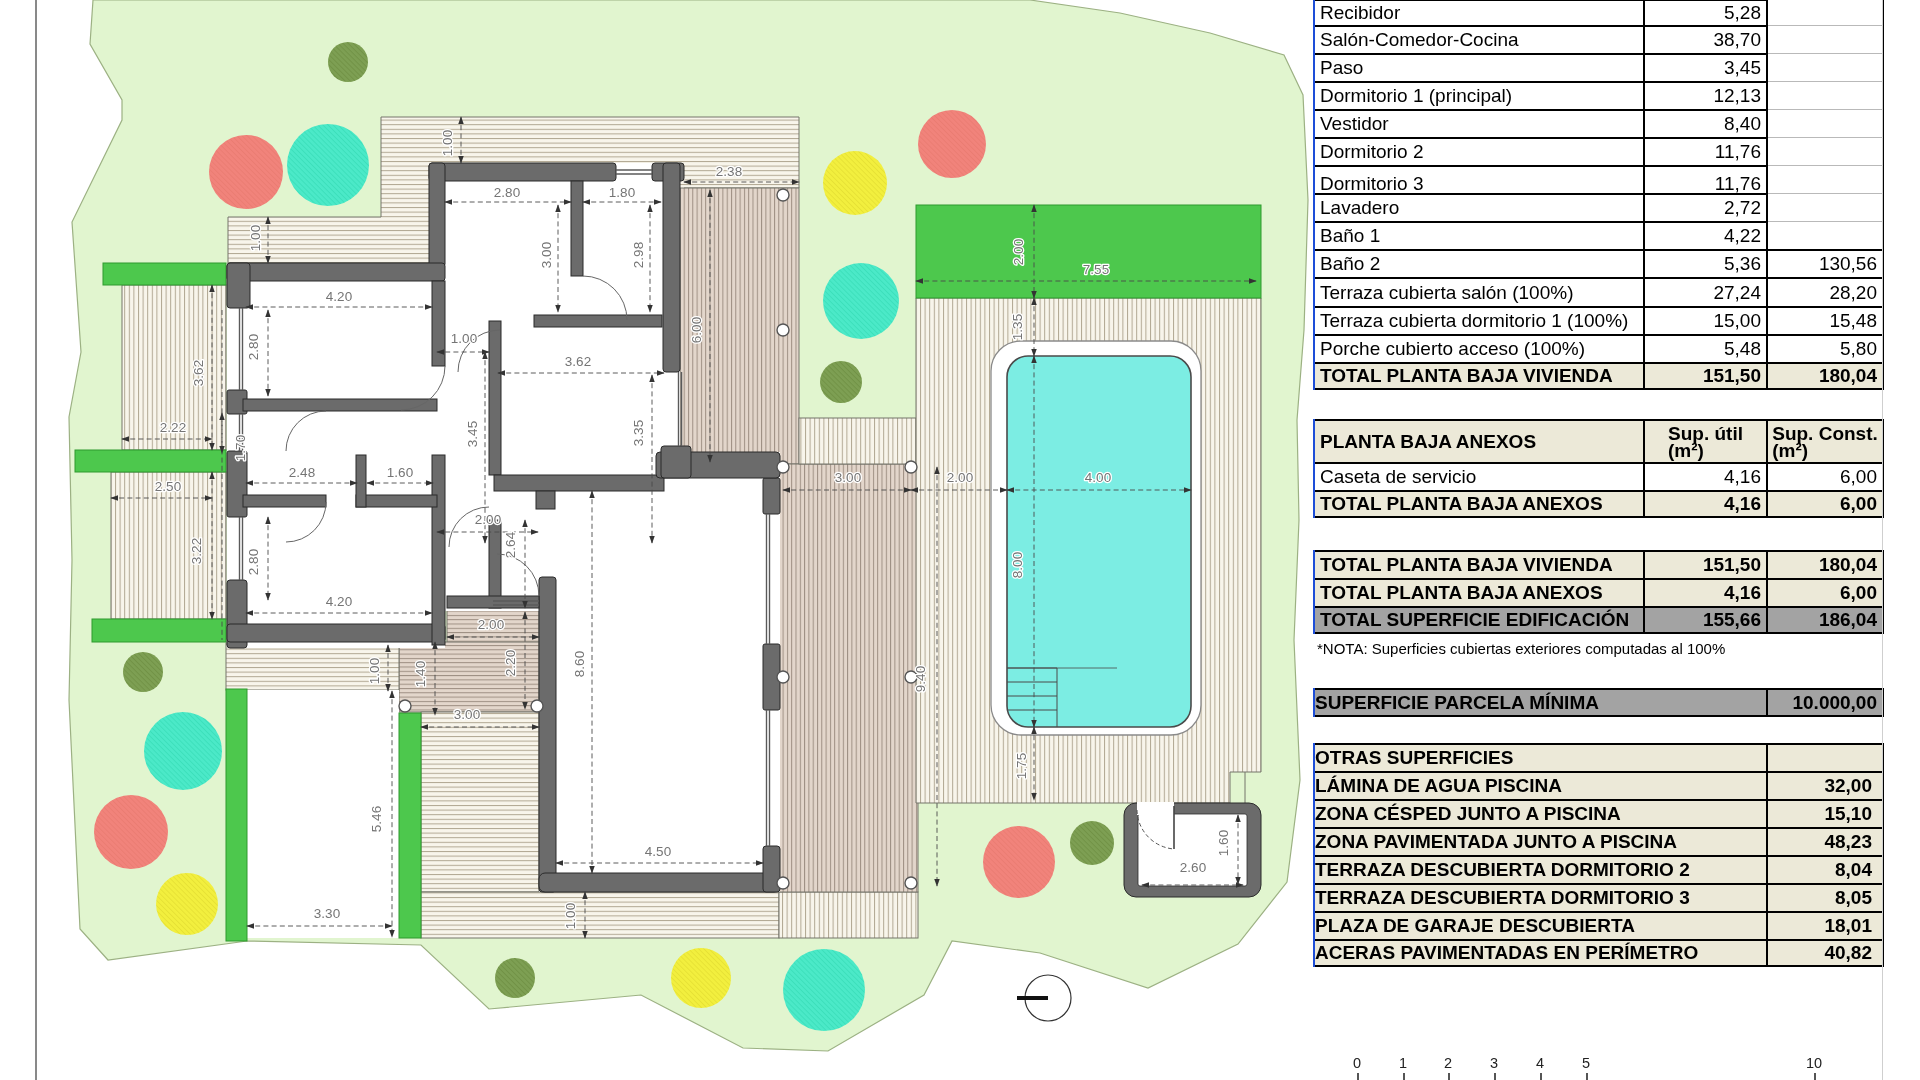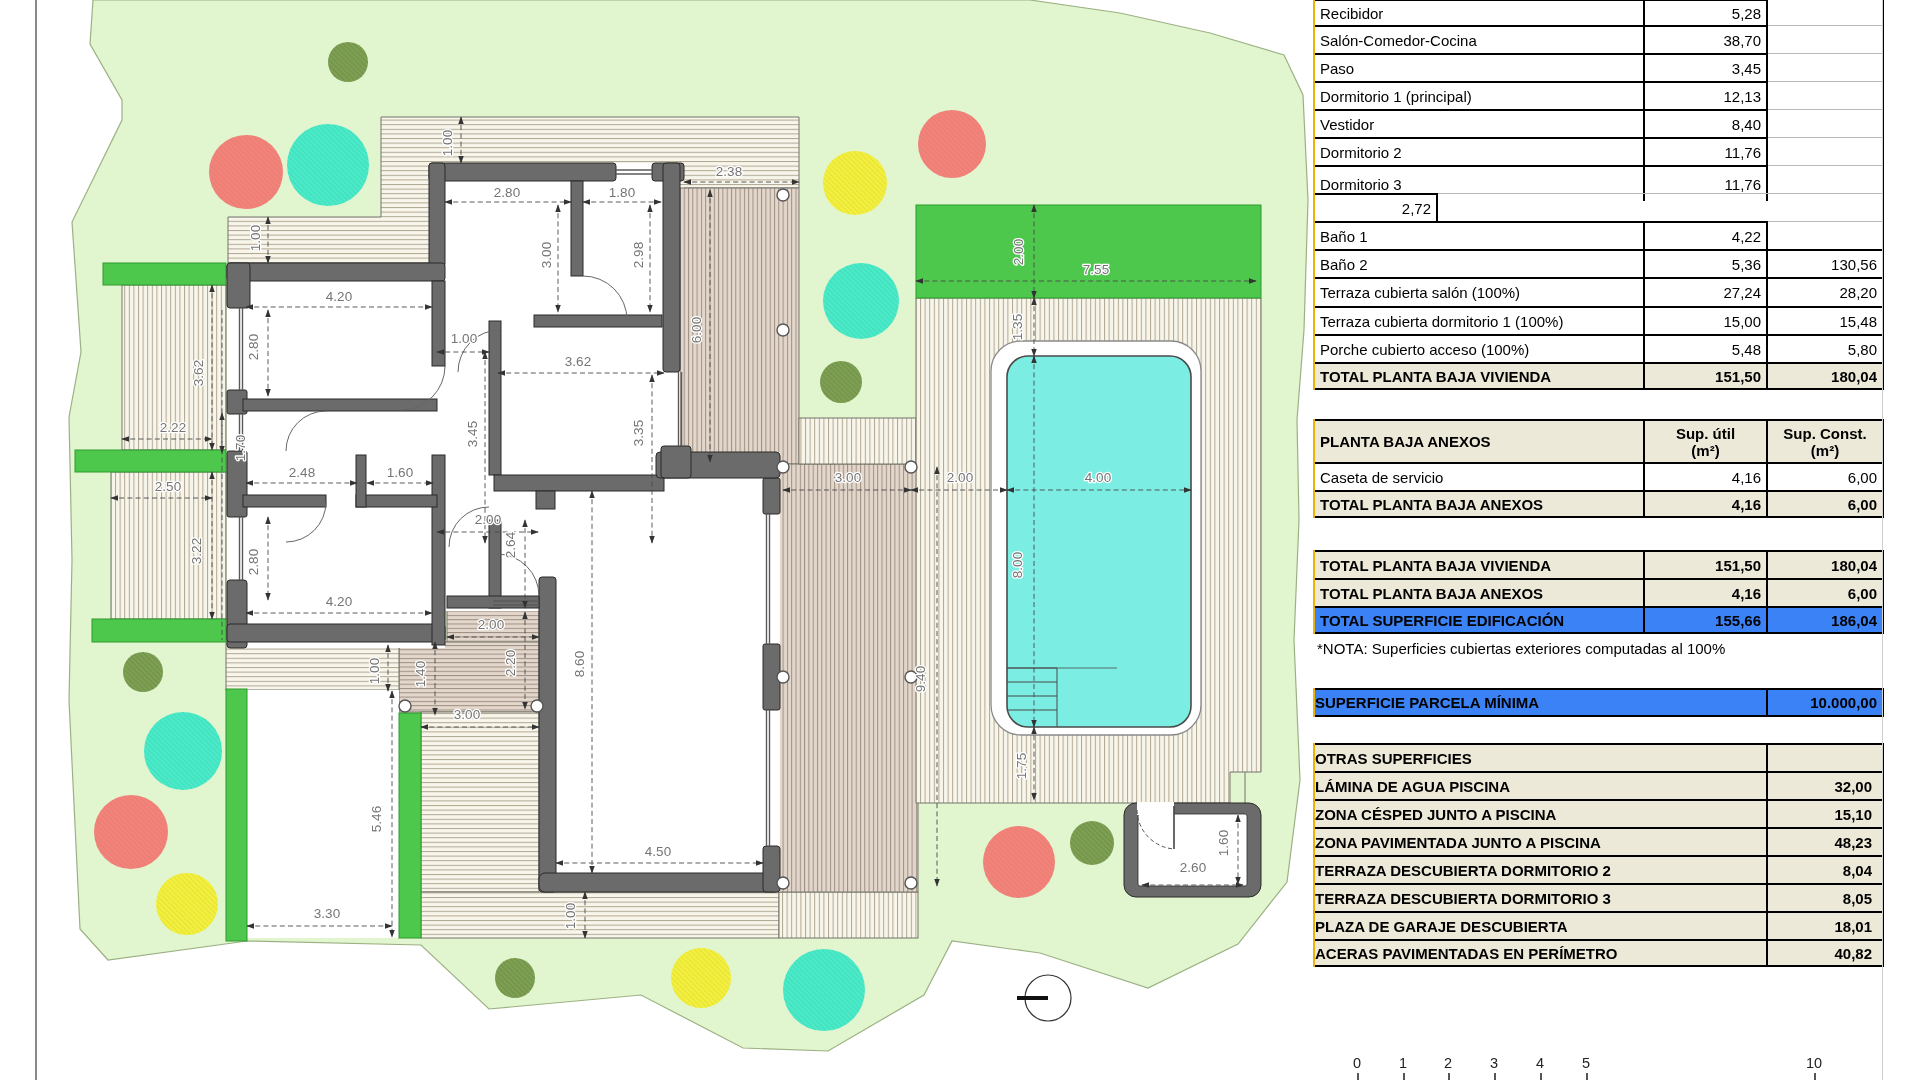--- a/index.html
+++ b/index.html
@@ -1,31 +1,31 @@
 <!DOCTYPE html>
 <html><head><meta charset="utf-8">
 <style>
 html,body{margin:0;padding:0;width:1920px;height:1080px;background:#fff;overflow:hidden;
 font-family:"Liberation Sans",sans-serif;}
 #wrap{position:relative;width:1920px;height:1080px}
 .row{position:absolute;left:1313px;width:571px;display:flex;box-sizing:border-box;
-border-left:2px solid #eab308;border-right:2px solid #000;font-size:15px;color:#000}
+border-left:2px solid #1d4ed8;border-right:2px solid #000;font-size:19px;color:#000}
 .row>div{box-sizing:border-box;border-top:2px solid #000;overflow:hidden;white-space:nowrap;
 display:flex;align-items:center}
 .c1{width:330px;border-right:2px solid #000;padding-left:5px}
 .c2{width:123px;border-right:2px solid #000;justify-content:flex-end;padding-right:5px}
 .c3b{flex:1;justify-content:flex-end;padding-right:5px}
 .c3g{flex:1;border-top:1px solid #b9b9b9 !important;justify-content:flex-end;padding-right:5px}
 .c3k{flex:1;justify-content:flex-end;padding-right:10px}
 .cw{width:453px;border-right:2px solid #000;}
 .bbot>div{border-bottom:2px solid #000}
 .beige{background:#ece9d8}
-.blue{background:#3b82f6}
+.blue{background:#a3a3a3}
 .bold{font-weight:bold}
-.ctr{justify-content:center !important;text-align:center;padding:0 !important;line-height:17px}
+.ctr{justify-content:center !important;padding:0 !important;line-height:17px}
 .nota{position:absolute;left:1317px;top:640px;font-size:15px}
 .num{position:absolute;top:1055px;width:40px;text-align:center;font-size:14.5px;color:#222}
 .tick{position:absolute;top:1073px;width:2px;height:7px;background:#555}
 .vline{position:absolute;left:1882px;top:0;width:1px;height:1080px;background:#cfcfcf}
 </style></head>
 <body>
 <div id="wrap">
 <svg width="1312" height="1080" viewBox="0 0 1312 1080" style="position:absolute;left:0;top:0">
 <defs>
 <pattern id="pvH" width="8" height="4.6" patternUnits="userSpaceOnUse">
@@ -320,20 +320,21 @@
 <div class="c1">Dormitorio 2</div>
       <div class="c2">11,76</div>
       <div class="c3g"></div>
     </div>
 <div class="row " style="top:165px;height:36px">
 <div class="c1">Dormitorio 3</div>
       <div class="c2">11,76</div>
       <div class="c3g"></div>
     </div>
 <div class="row " style="top:193px;height:28px">
+<div class="c1">Lavadero</div>
       <div class="c2">2,72</div>
       <div class="c3g"></div>
     </div>
 <div class="row " style="top:221px;height:28px">
 <div class="c1">Baño 1</div>
       <div class="c2">4,22</div>
       <div class="c3g"></div>
     </div>
 <div class="row " style="top:249px;height:28px">
 <div class="c1">Baño 2</div>

